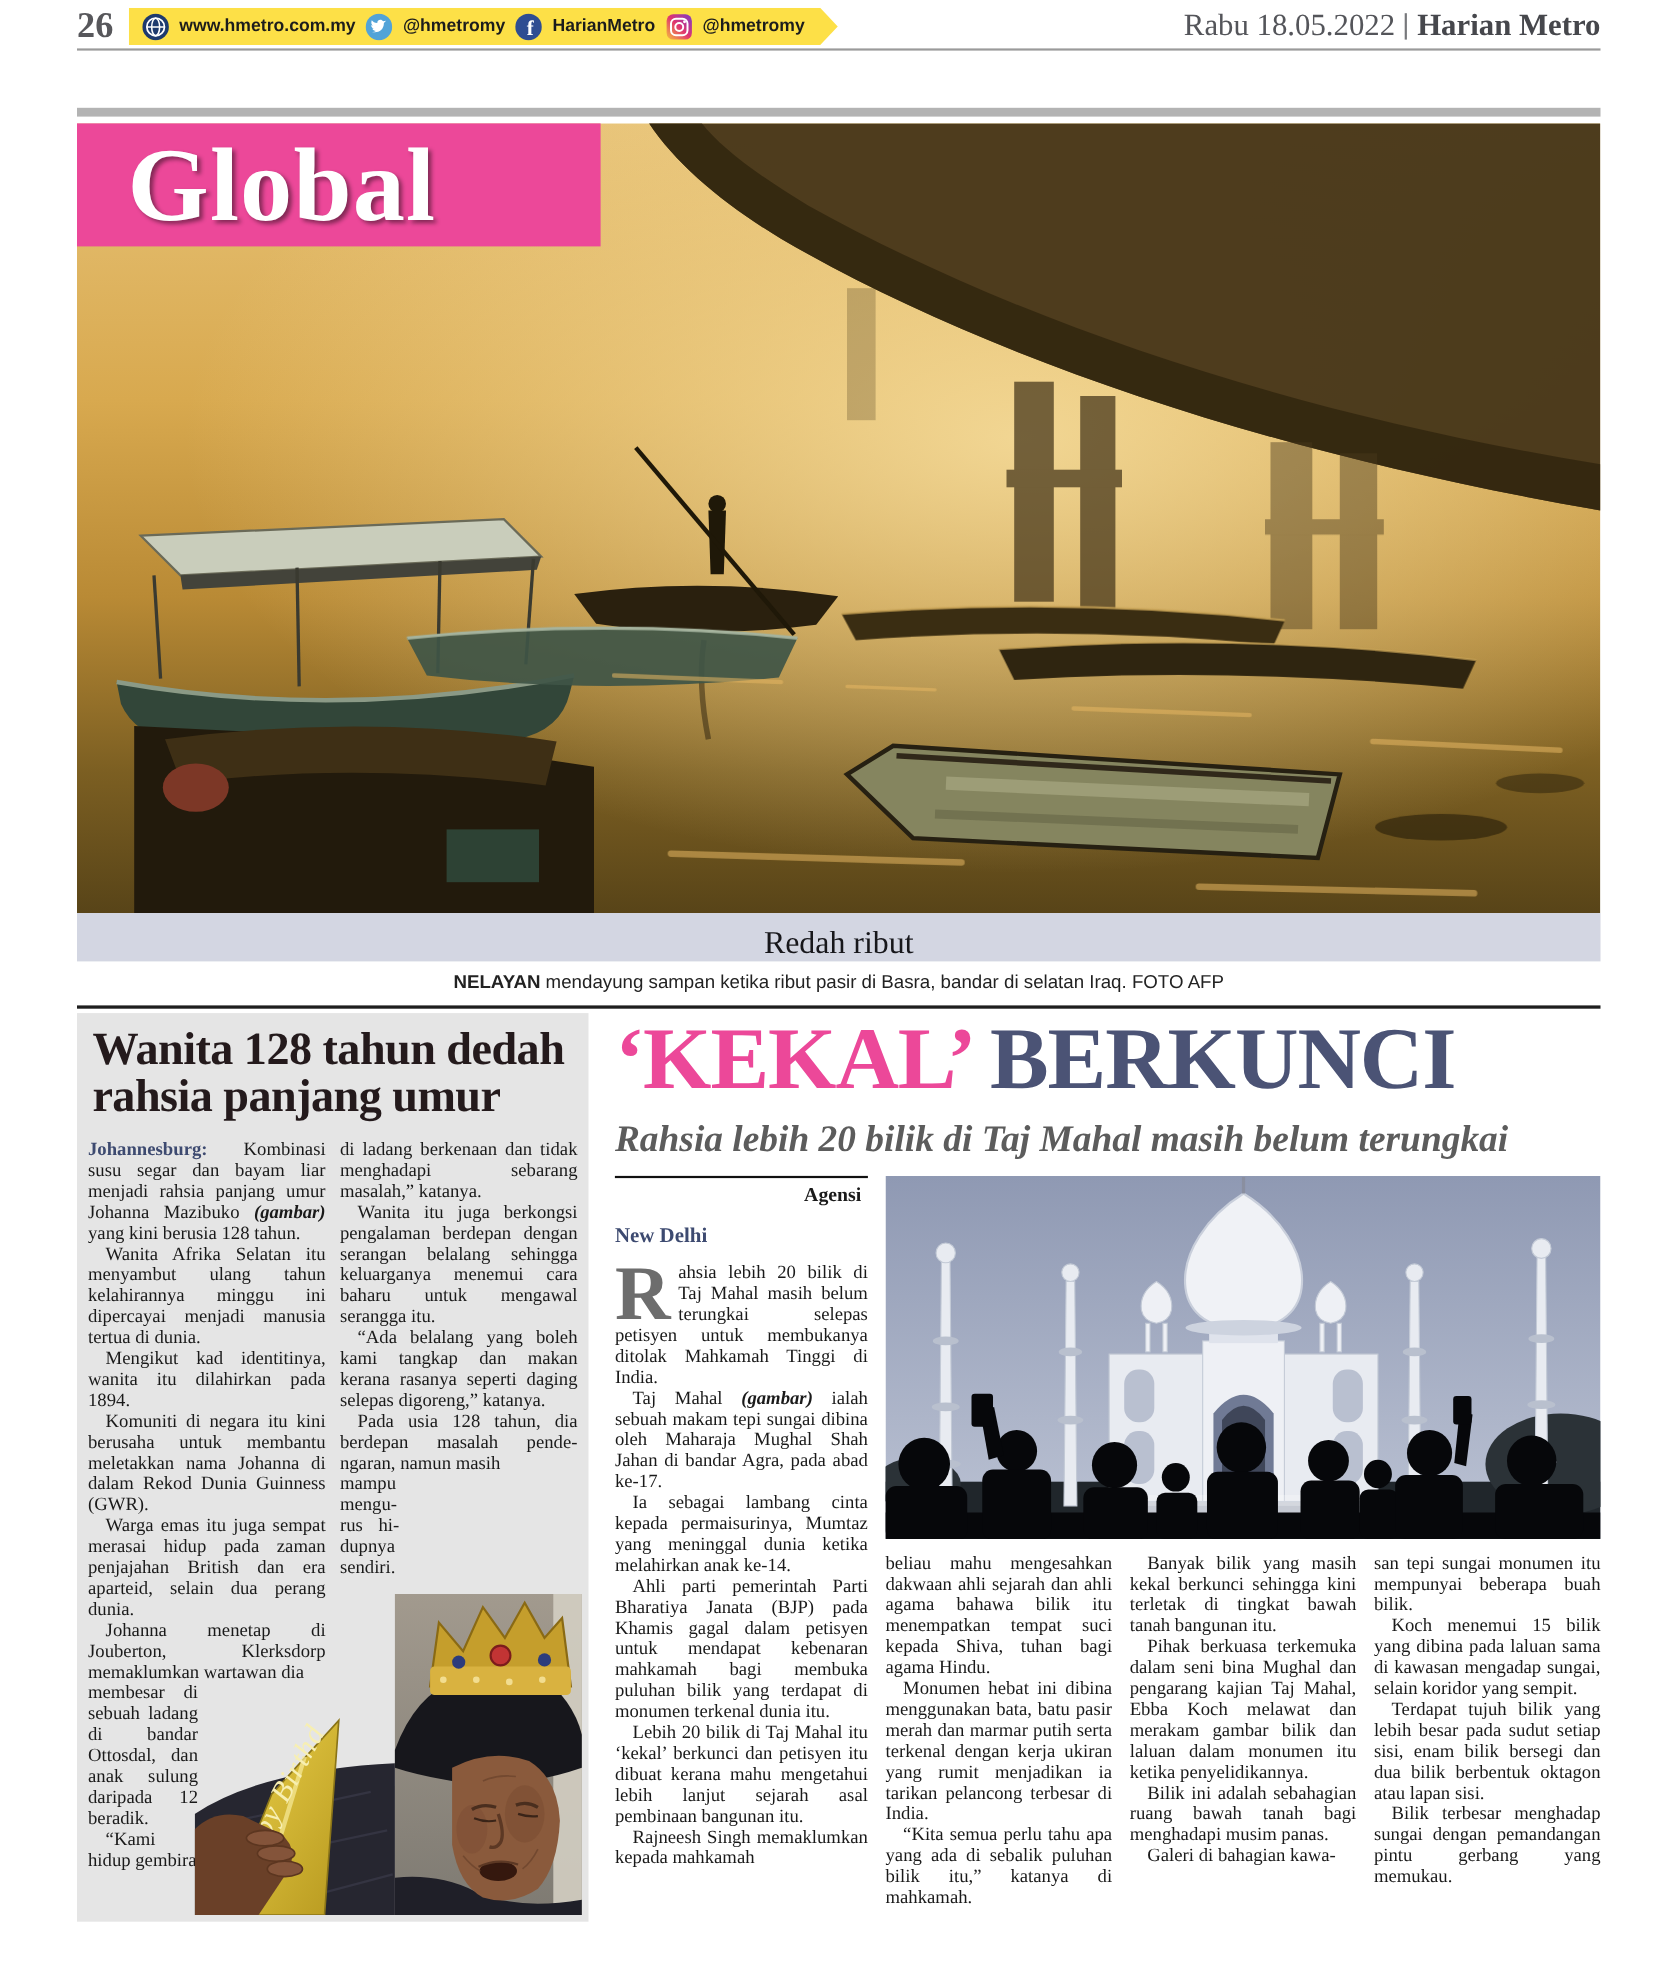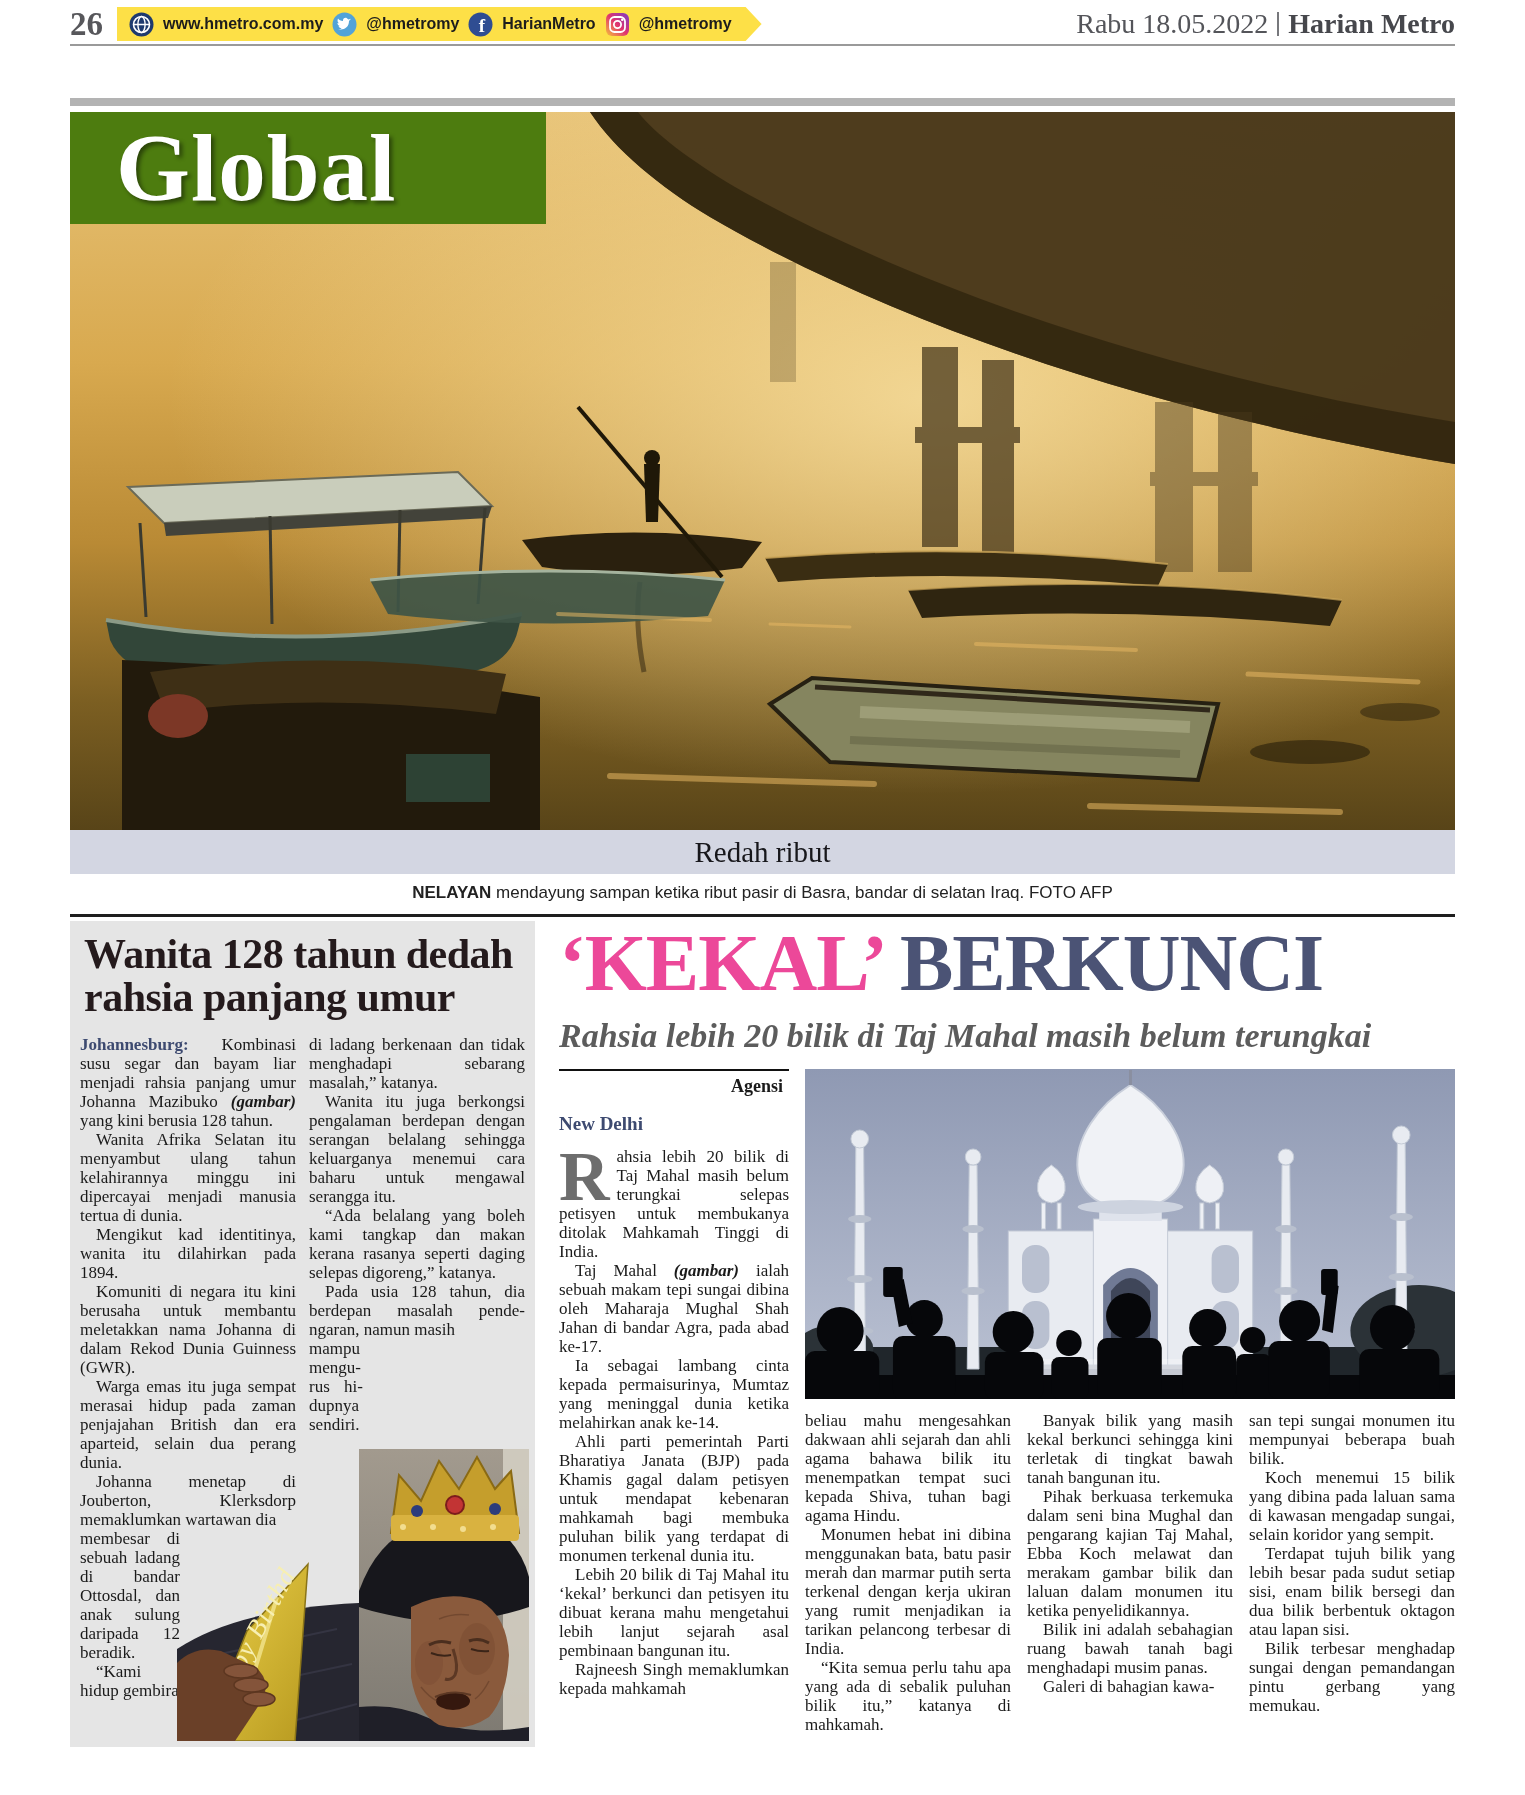--- a/index.html
+++ b/index.html
@@ -15,24 +15,24 @@
   .ic{width:25px;height:25px;display:inline-flex;}
   .dateblock{margin-left:auto;display:flex;align-items:center;font-size:28px;color:#54555a;}
   .vert{width:2px;height:24px;background:#77787c;margin:0 9px;}
   .masthead{font-weight:bold;color:#46474c;}
 
   .graybar{height:8px;background:#b3b3b3;margin-top:52px;}
 
   
   .mainphoto{position:relative;margin:6px 0 0;height:718px;overflow:hidden;}
   .mainphoto svg{display:block;width:100%;height:100%;}
-  .globalbox{position:absolute;top:0;left:0;width:476px;height:112px;background:#4d7c0f;display:flex;align-items:center;padding-left:46px;box-sizing:border-box;}
+  .globalbox{position:absolute;top:0;left:0;width:476px;height:112px;background:#ec4899;display:flex;align-items:center;padding-left:46px;box-sizing:border-box;}
   .globalbox span{font-size:95px;font-weight:bold;color:#fff;line-height:1;letter-spacing:1px;text-shadow:3px 3px 4px rgba(0,0,0,.45);}
 
-  .capbar{height:44px;background:#d3d6e2;display:flex;align-items:center;justify-content:center;font-size:29px;color:#17171b;}
+  .capbar{height:44px;background:#d3d6e2;display:flex;align-items:flex-end;justify-content:center;font-size:29px;color:#17171b;}
   .capline{margin:9px 0 0;text-align:center;font-family:"Liberation Sans",sans-serif;font-size:17px;color:#222;line-height:1.2;}
   .blackrule{height:3px;background:#1e1e1e;margin-top:11px;}
 
   
   .articles{display:flex;gap:24px;margin-top:4px;}
   p{margin:0;font-size:17px;line-height:19px;text-align:justify;}
   p.ind{text-indent:16px;}
 
   .leftbox{width:465px;min-width:465px;height:826px;background:#e5e5e5;position:relative;box-sizing:border-box;padding:10px;}
   .leftbox h2{margin:2px 4px 12px;font-size:42px;line-height:1.02;color:#241a1c;letter-spacing:-0.5px;font-weight:bold;}

